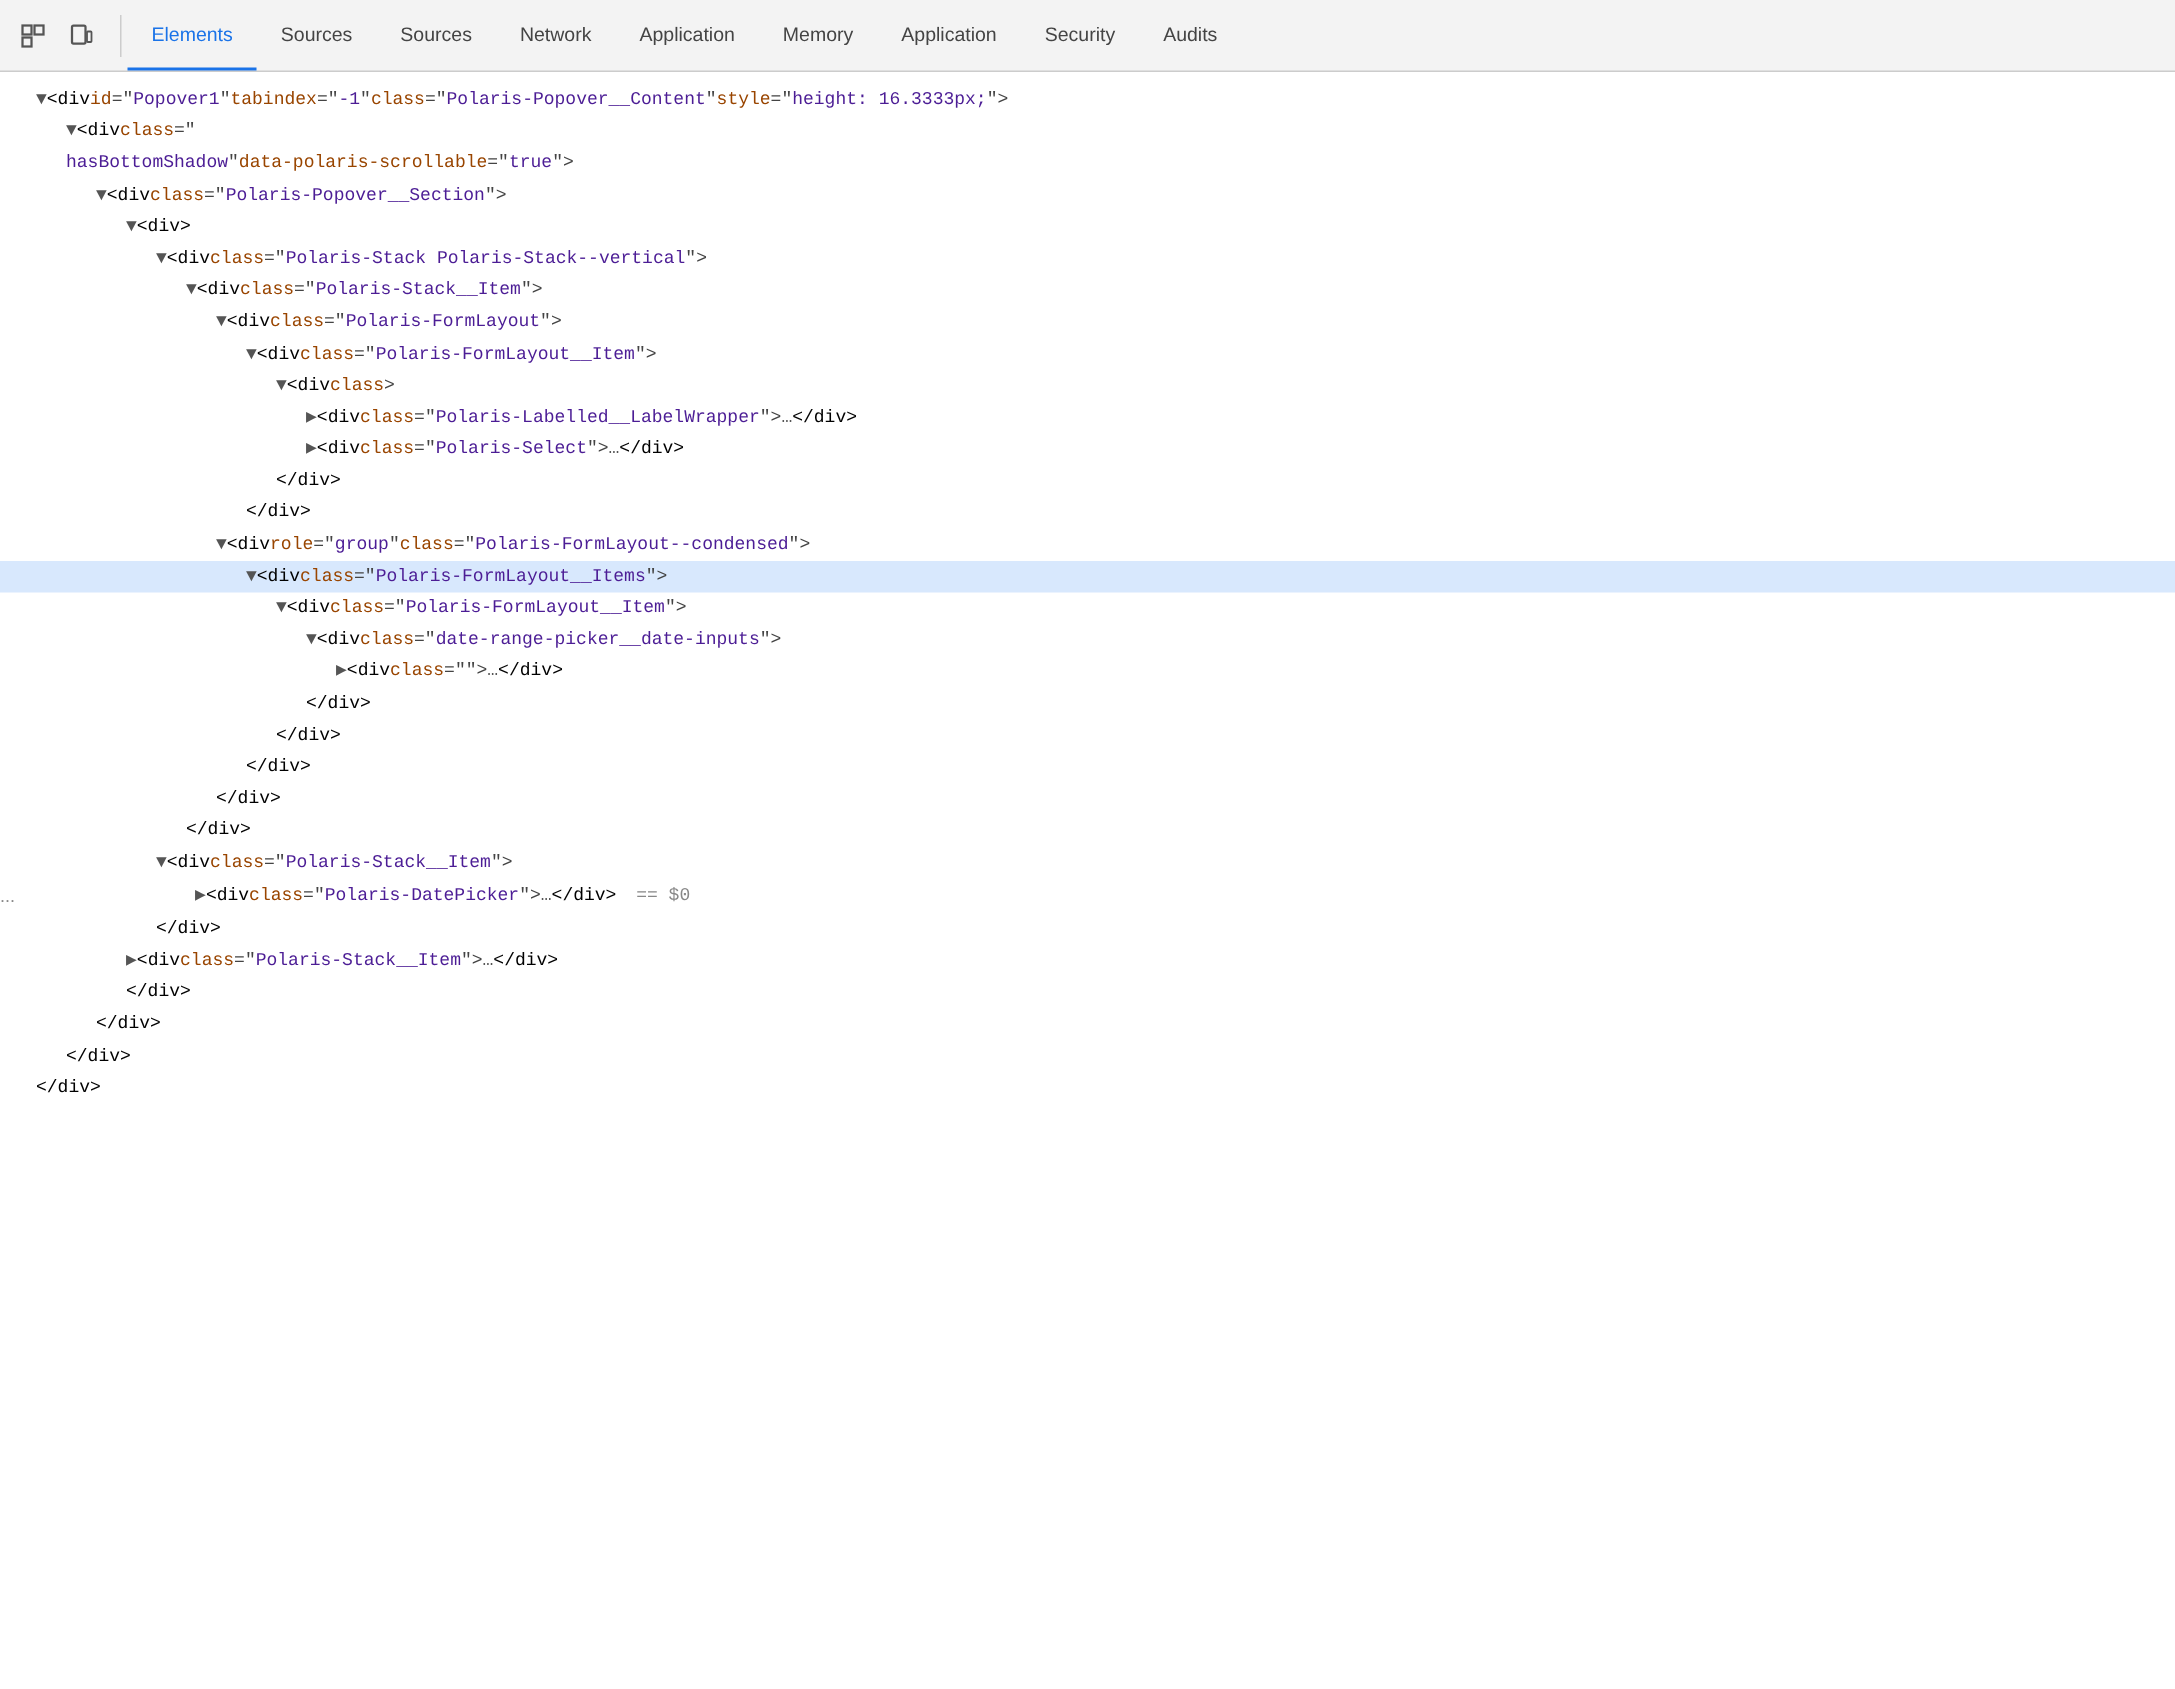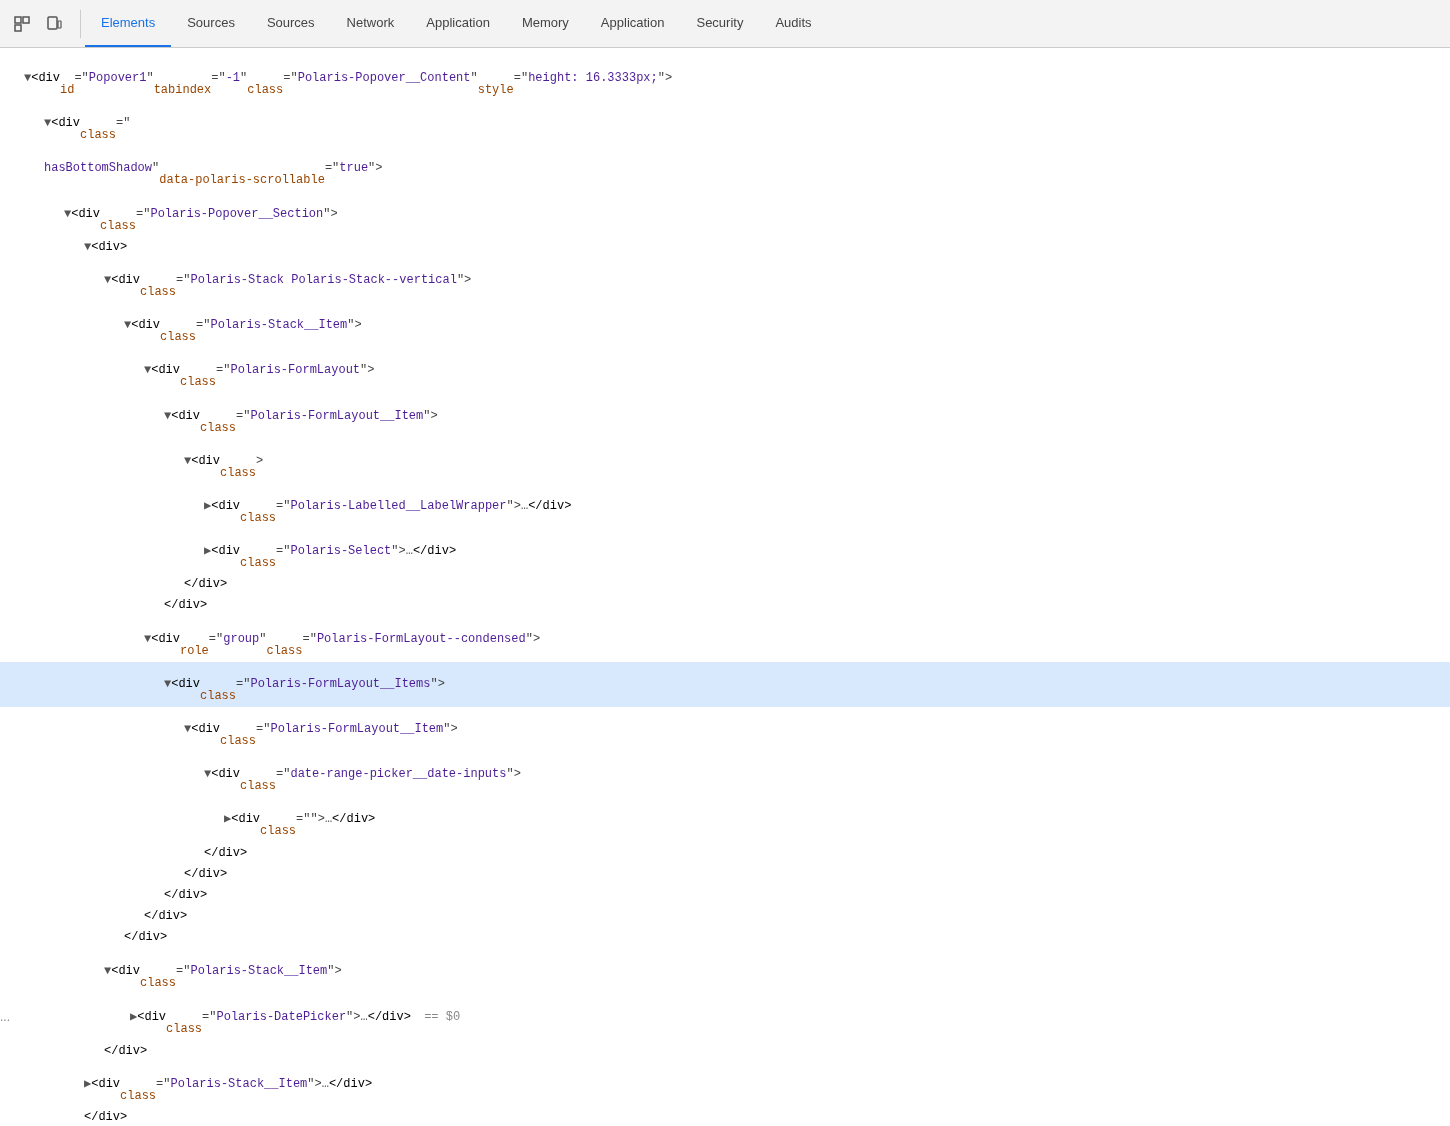--- a/index.html
+++ b/index.html
@@ -101,21 +101,21 @@
       padding: 1px 8px;
       color: #555;
       font-size: 12px;
       display: flex;
       align-items: center;
       gap: 8px;
     }
 
     
     .tag { color: #000000; }
-    .attr-name { color: #994500; margin-top: 24px; }
+    .attr-name { color: #994500; }
     .attr-value { color: #4c1d95; }
     .punctuation { color: #444; }
     .expand-arrow { color: #555; cursor: pointer; user-select: none; }
     .collapse-arrow { color: #555; cursor: pointer; user-select: none; }
     .selected-indicator { color: #888; margin-left: 6px; }
     .ellipsis { color: #555; }
 
     .indent1 { padding-left: 24px; }
     .indent2 { padding-left: 44px; }
     .indent3 { padding-left: 64px; }

